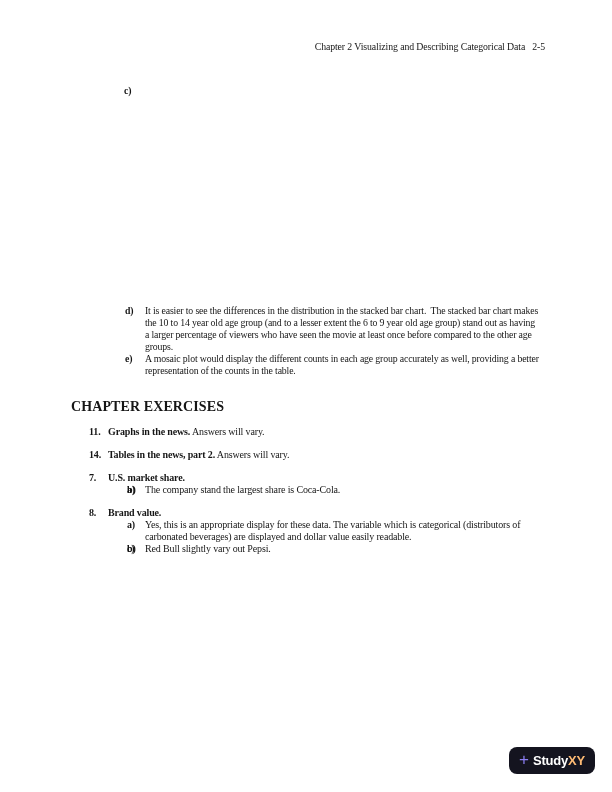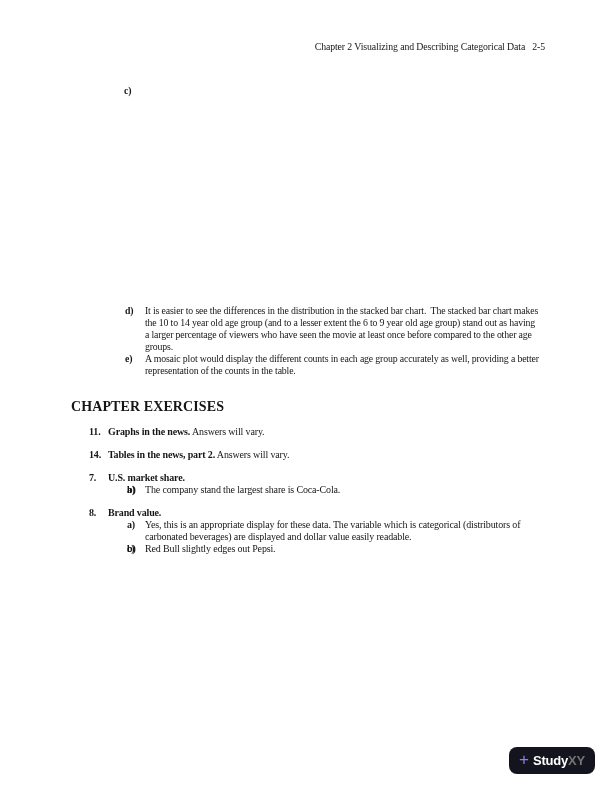--- a/index.html
+++ b/index.html
@@ -113,21 +113,21 @@
     font-weight: 400;
     line-height: 1;
     margin-top: -2px;
   }
   .logo-text {
     font-size: 13px;
     font-weight: bold;
     color: #ffffff;
     letter-spacing: -0.2px;
   }
-  .logo-xy { color: #737373; }
+  .logo-xy { color: #fdba74; }
 </style>
 </head>
 <body>
 
 <div class="page">
 
   <div class="header">Chapter 2 Visualizing and Describing Categorical Data   2-5</div>
 
   <div class="c-label">c)</div>
 
@@ -177,21 +177,21 @@
       <span class="ex-title">Brand value.</span>
       <div class="subitem">
         <span class="sub-label">a)</span>
         <span class="sub-text">Yes, this is an appropriate display for these data. The variable which is categorical (distributors of carbonated beverages) are displayed and dollar value easily readable.</span>
       </div>
       <div class="subitem">
         <span class="sub-label">b)</span>
       </div>
       <div class="subitem">
         <span class="sub-label">c)</span>
-        <span class="sub-text">Red Bull slightly edges out Pepsi.</span>
+        <span class="sub-text">Red Bull slightly vary out Pepsi.</span>
       </div>
     </div>
 
   </div>
 
   <div class="logo-badge">
     <span class="logo-plus">+</span>
     <span class="logo-text"><span>Study</span><span class="logo-xy">XY</span></span>
   </div>
 

